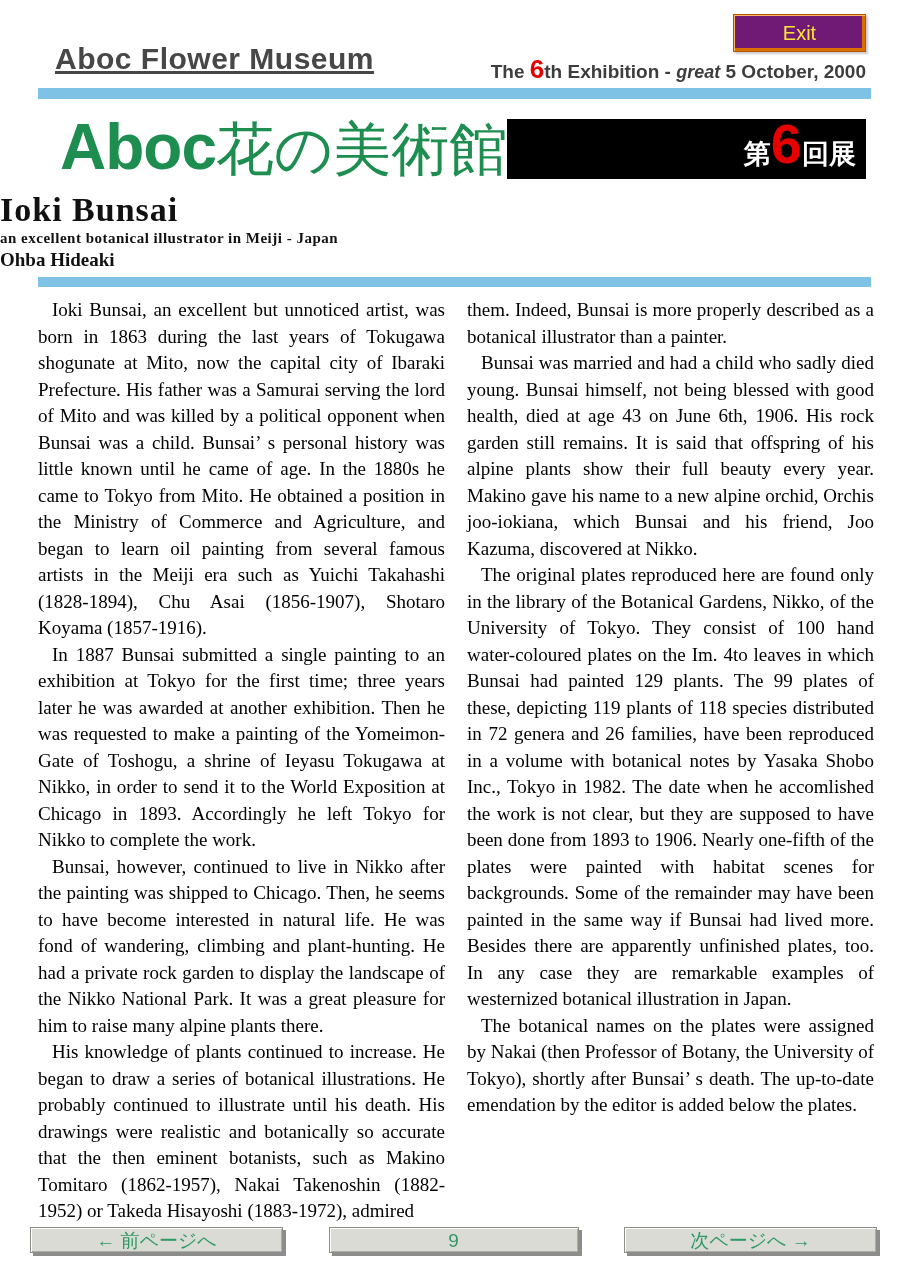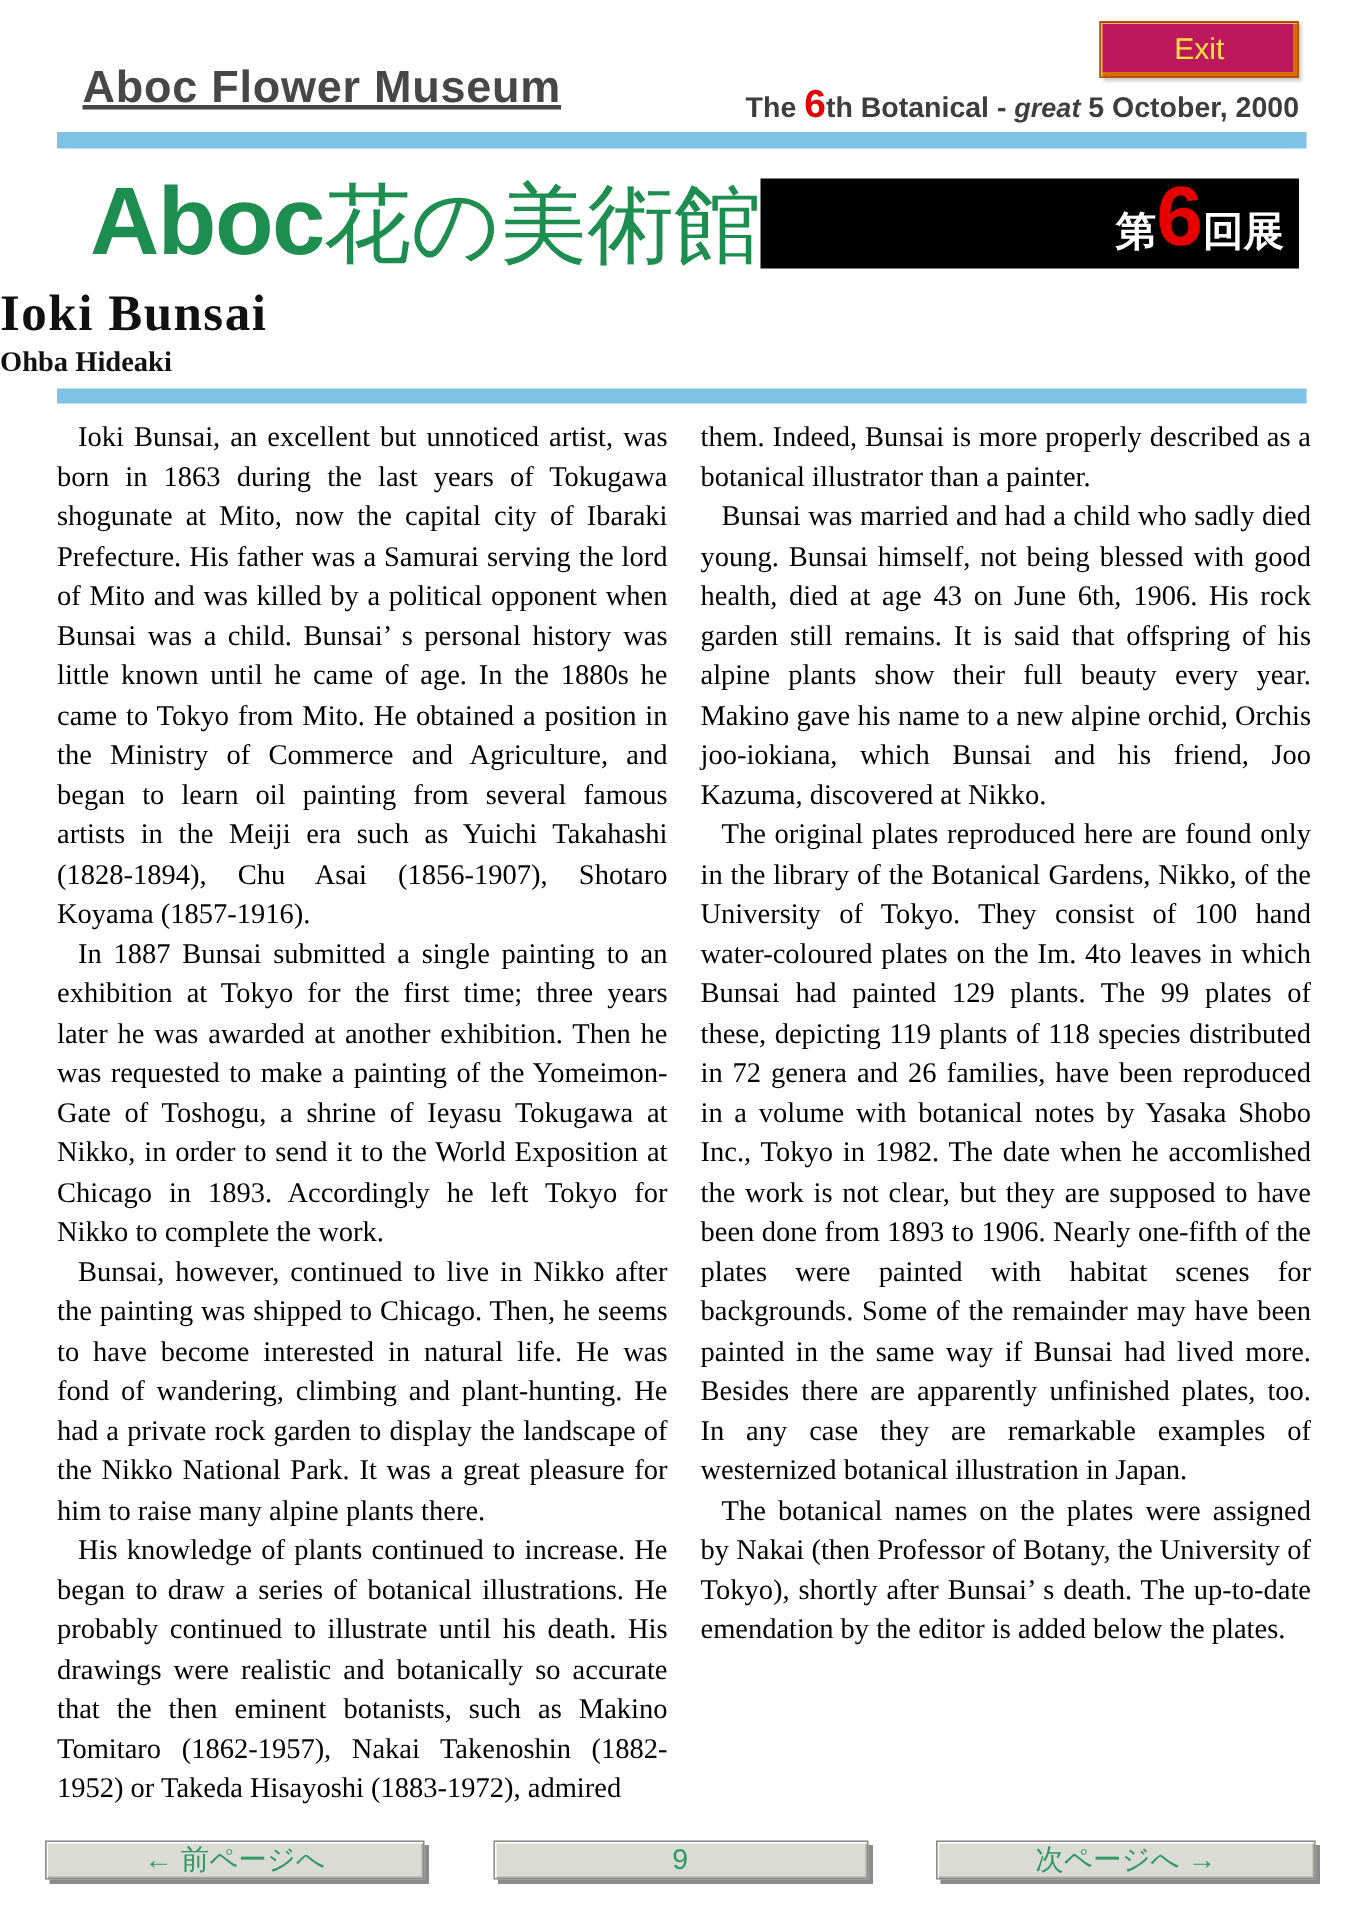--- a/index.html
+++ b/index.html
@@ -16,21 +16,21 @@
   .header { position: relative; height: 99px; }
   .brand {
     position: absolute; left: 55px; top: 42px;
     font-size: 30px; font-weight: bold; color: #474747;
     letter-spacing: 0.5px;
     text-decoration: underline;
   }
   .exit-btn {
     position: absolute; right: 43px; top: 14px;
     width: 133px; height: 38px;
-    background: #be185d;
+    background: #701a75;
     border: 1px solid #B35800;
     box-shadow: inset 1px 1px 0 #FFB763, inset -3px -3px 0 #D96F00, 2px 2px 2px #c9c9c9;
     color: #FFE23C; font-size: 20px; font-family: "Liberation Sans", sans-serif;
     cursor: pointer;
   }
   .tagline {
     position: absolute; right: 43px; top: 54px;
     font-size: 19px; font-weight: bold; color: #3d3d3d;
     white-space: nowrap;
   }
@@ -104,35 +104,36 @@
     cursor: pointer; padding: 0;
   }
   .nav-btn.page { width: 250px; cursor: default; }
 </style>
 </head>
 <body>
 
 <div class="header">
   <div class="brand">Aboc Flower Museum</div>
   <button class="exit-btn">Exit</button>
-  <div class="tagline"><span>The </span><span class="tag-six">6</span><span>th Botanical - </span><span class="tag-from">great</span><span> 5 October, 2000</span></div>
+  <div class="tagline"><span>The </span><span class="tag-six">6</span><span>th Exhibition - </span><span class="tag-from">great</span><span> 5 October, 2000</span></div>
   <div class="bar top"></div>
 </div>
 
 <div class="masthead">
   <div class="site-title"><span class="latin">Aboc</span><span class="jp">花の美術館</span></div>
   <div class="banner">
       <span class="b-pre">第</span>
       <span class="b-six">6</span>
       <span class="b-suf">回展</span>
     </div>
 </div>
 
 <div class="article-head">
   <h1>Ioki Bunsai</h1>
+  <div class="sub">an excellent botanical illustrator in Meiji - Japan</div>
   <div class="author">Ohba Hideaki</div>
 </div>
 
 <div class="bar mid"></div>
 
 <main class="columns">
   <div class="col">
     <p class="indent">Ioki Bunsai, an excellent but unnoticed artist, was born in 1863 during the last years of Tokugawa shogunate at Mito, now the capital city of Ibaraki Prefecture.  His father was a Samurai serving the lord of Mito and was killed by a political opponent when Bunsai was a child.  Bunsai’ s personal history was little known until he came of age.  In the 1880s he came to Tokyo from Mito.  He obtained a position in the Ministry of Commerce and Agriculture, and began to learn oil painting from several famous artists in the Meiji era such as Yuichi Takahashi (1828-1894), Chu Asai (1856-1907), Shotaro Koyama (1857-1916).</p>
     <p class="indent">In 1887 Bunsai submitted a single painting to an exhibition at Tokyo for the first time; three years later he was awarded at another exhibition.  Then he was requested to make a painting of the Yomeimon-Gate of Toshogu, a shrine of Ieyasu Tokugawa at Nikko, in order to send it to the World Exposition at Chicago in 1893.  Accordingly he left Tokyo for Nikko to complete the work.</p>
     <p class="indent">Bunsai, however, continued to live in Nikko after the painting was shipped to Chicago.  Then, he seems to have become interested in natural life.  He was fond of wandering, climbing and plant-hunting.  He had a private rock garden to display the landscape of the Nikko National Park.  It was a great pleasure for him to raise many alpine plants there.</p>

